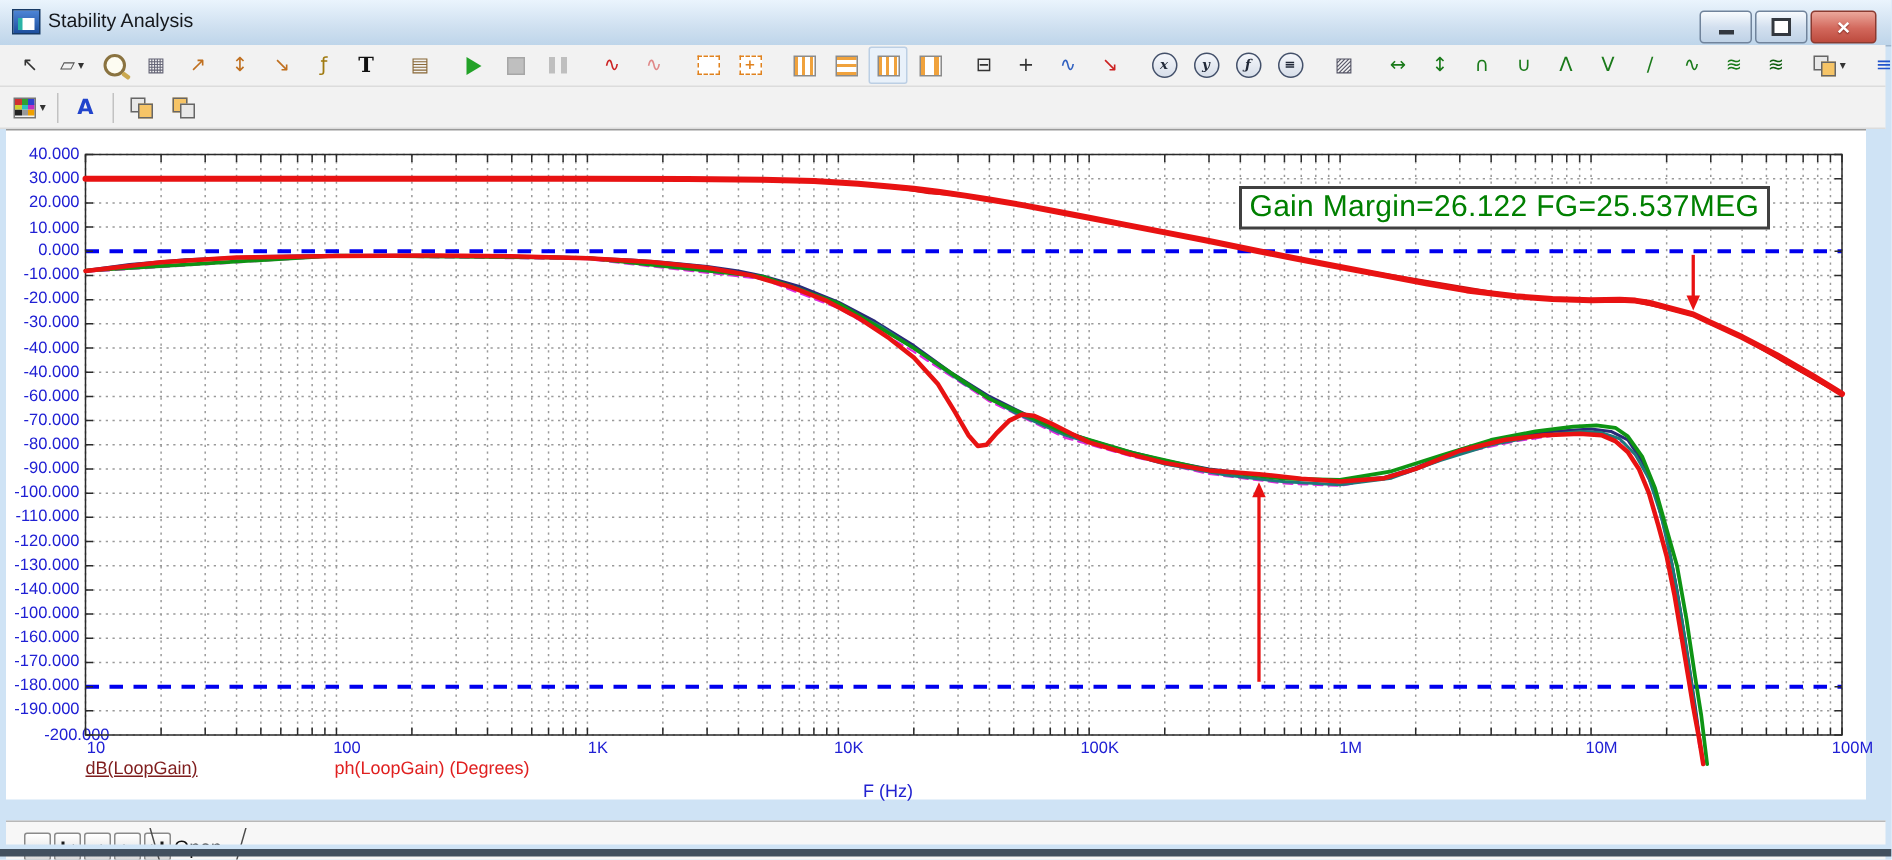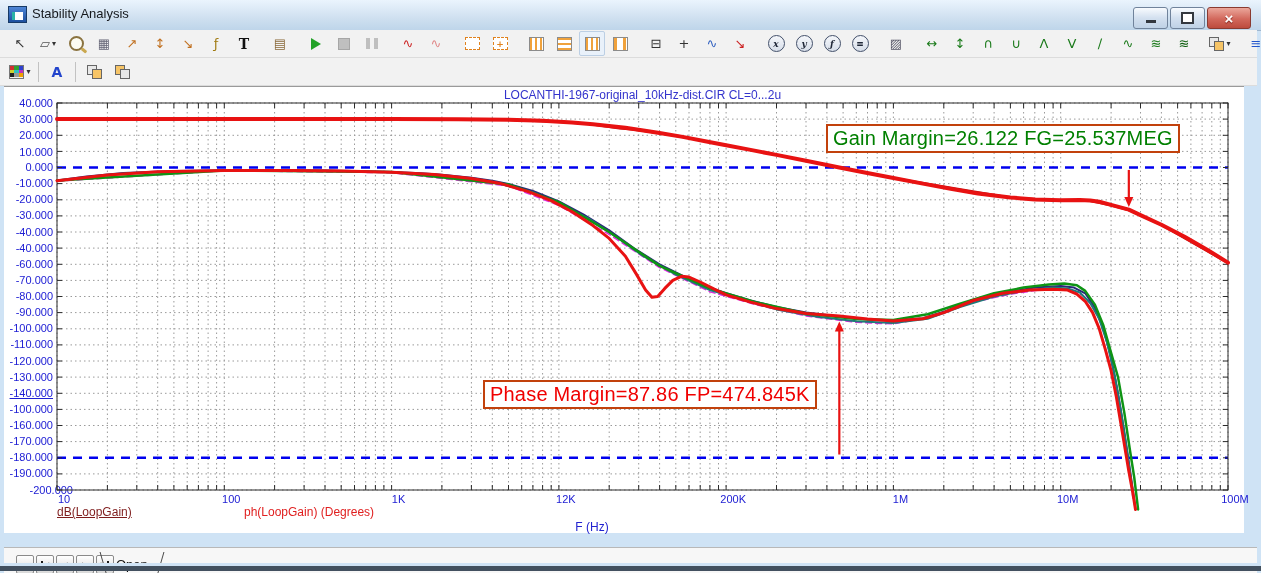--- a/index.html
+++ b/index.html
@@ -72,26 +72,26 @@
 
   
   .chart-panel{position:absolute;left:4px;top:86px;width:1240px;height:446px;
     background:#fff;border-top:1px solid #9a9a9a;}
   .chart-title{position:absolute;left:57px;top:88px;width:1171px;text-align:center;
     font-size:12px;color:#3333cc;z-index:3;}
   .ytick{position:absolute;width:50px;text-align:right;font-size:11px;color:#2020d4;z-index:3;}
   .xtick{position:absolute;width:60px;text-align:center;font-size:11px;color:#2020d4;z-index:3;}
   .legend-db{position:absolute;left:57px;top:505px;font-size:12px;color:#7f1d1d;
     text-decoration:underline;z-index:3;}
-  .legend-ph{position:absolute;left:244px;top:505px;font-size:12px;color:#e02020;z-index:3;}
+  .legend-ph{position:absolute;left:223px;top:505px;font-size:12px;color:#e02020;z-index:3;}
   .xlabel{position:absolute;left:552px;top:520px;width:80px;text-align:center;
     font-size:12px;color:#2222d0;z-index:3;}
   #chart-svg{position:absolute;left:0;top:0;z-index:4;pointer-events:none;}
 
-  .ann{position:absolute;z-index:5;background:#fff;border:2px solid #c2410c;
+  .ann{position:absolute;z-index:5;background:#fff;border:2px solid #404040;
     font-size:20px;letter-spacing:0.2px;padding:1px 5px;white-space:nowrap;}
   .ann-gain{left:826px;top:124px;color:#008000;}
   .ann-phase{left:483px;top:380px;color:#f00000;}
 
   
   .tabbar{position:absolute;left:4px;top:532px;width:1253px;height:31px;background:#f7f7f7;
     border-top:1px solid #b8b8b8;margin-top:15px;}
   .navb{display:inline-flex;align-items:center;justify-content:center;width:16px;height:17px;
     border:1px solid #8a8a8a;border-radius:2px;background:linear-gradient(#ffffff,#d9d9d9);
     font-size:7px;color:#1a1a1a;margin-right:2px;vertical-align:middle;}
@@ -285,54 +285,53 @@
       <span class="tsep"></span>
       <span class="tbtn">
         <span class="ticon i-sq"></span>
       </span>
       <span class="tbtn">
         <span class="ticon i-sq2"></span>
       </span>
     </div>
 
   <div class="chart-panel"></div>
-  <div class="chart-title">LOCANTHI-1967-original_10kHz-dist.CIR CL=0...2u</div>
   <div id="ylabels">
       <div class="ytick" style="left: 3px; top: 96.5px;">40.000</div>
       <div class="ytick" style="left: 3px; top: 112.625px;">30.000</div>
       <div class="ytick" style="left: 3px; top: 128.75px;">20.000</div>
       <div class="ytick" style="left: 3px; top: 146px;">10.000</div>
       <div class="ytick" style="left: 3px; top: 161px;">0.000</div>
       <div class="ytick" style="left: 3px; top: 177.125px;">-10.000</div>
       <div class="ytick" style="left: 3px; top: 193.25px;">-20.000</div>
       <div class="ytick" style="left: 3px; top: 209.375px;">-30.000</div>
       <div class="ytick" style="left: 3px; top: 225.5px;">-40.000</div>
       <div class="ytick" style="left: 3px; top: 241.625px;">-40.000</div>
       <div class="ytick" style="left: 3px; top: 257.75px;">-60.000</div>
       <div class="ytick" style="left: 3px; top: 273.875px;">-70.000</div>
       <div class="ytick" style="left: 3px; top: 290px;">-80.000</div>
       <div class="ytick" style="left: 3px; top: 306.125px;">-90.000</div>
       <div class="ytick" style="left: 3px; top: 322.25px;">-100.000</div>
       <div class="ytick" style="left: 3px; top: 338.375px;">-110.000</div>
       <div class="ytick" style="left: 3px; top: 354.5px;">-120.000</div>
       <div class="ytick" style="left: 3px; top: 370.625px;">-130.000</div>
-      <div class="ytick" style="left: 3px; top: 386.75px; text-decoration: underline;">-140.000</div>
+      <div class="ytick" style="left: 3px; top: 386.75px;">-140.000</div>
       <div class="ytick" style="left: 3px; top: 402.875px;">-100.000</div>
       <div class="ytick" style="left: 3px; top: 419px;">-160.000</div>
       <div class="ytick" style="left: 3px; top: 435.125px;">-170.000</div>
       <div class="ytick" style="left: 3px; top: 451.25px;">-180.000</div>
       <div class="ytick" style="left: 3px; top: 467.375px;">-190.000</div>
       <div class="ytick" style="left: 3px; top: 483.5px; margin-left: 20px;">-200.000</div>
     </div>
   <div id="xlabels">
       <div class="xtick" style="left: 34px; top: 493px;">10</div>
       <div class="xtick" style="left: 201.286px; top: 493px;">100</div>
       <div class="xtick" style="left: 368.571px; top: 493px;">1K</div>
-      <div class="xtick" style="left: 535.857px; top: 493px;">12K</div>
-      <div class="xtick" style="left: 703.143px; top: 493px;">200K</div>
+      <div class="xtick" style="left: 535.857px; top: 493px;">10K</div>
+      <div class="xtick" style="left: 703.143px; top: 493px;">100K</div>
       <div class="xtick" style="left: 870.429px; top: 493px;">1M</div>
       <div class="xtick" style="left: 1037.71px; top: 493px;">10M</div>
       <div class="xtick" style="left: 1205px; top: 493px;">100M</div>
     </div>
   <div class="legend-db">dB(LoopGain)</div>
   <div class="legend-ph">ph(LoopGain) (Degrees)</div>
   <div class="xlabel">F (Hz)</div>
 
   <svg id="chart-svg" width="1261" height="532">
       <path d="M57.0 103V490M107.4 103V490M136.8 103V490M157.7 103V490M173.9 103V490M187.2 103V490M198.4 103V490M208.1 103V490M216.6 103V490M224.3 103V490M274.6 103V490M304.1 103V490M325.0 103V490M341.2 103V490M354.5 103V490M365.7 103V490M375.4 103V490M383.9 103V490M391.6 103V490M441.9 103V490M471.4 103V490M492.3 103V490M508.5 103V490M521.7 103V490M532.9 103V490M542.6 103V490M551.2 103V490M558.9 103V490M609.2 103V490M638.7 103V490M659.6 103V490M675.8 103V490M689.0 103V490M700.2 103V490M709.9 103V490M718.5 103V490M726.1 103V490M776.5 103V490M806.0 103V490M826.9 103V490M843.1 103V490M856.3 103V490M867.5 103V490M877.2 103V490M885.8 103V490M893.4 103V490M943.8 103V490M973.2 103V490M994.1 103V490M1010.4 103V490M1023.6 103V490M1034.8 103V490M1044.5 103V490M1053.1 103V490M1060.7 103V490M1111.1 103V490M1140.5 103V490M1161.4 103V490M1177.6 103V490M1190.9 103V490M1202.1 103V490M1211.8 103V490M1220.3 103V490M1228.0 103V490M57 103.0H1228M57 119.1H1228M57 135.3H1228M57 151.4H1228M57 183.6H1228M57 199.8H1228M57 215.9H1228M57 232.0H1228M57 248.1H1228M57 264.3H1228M57 280.4H1228M57 296.5H1228M57 312.6H1228M57 328.8H1228M57 344.9H1228M57 361.0H1228M57 377.1H1228M57 393.3H1228M57 409.4H1228M57 425.5H1228M57 441.6H1228M57 473.9H1228M57 490.0H1228" stroke="#9a9a9a" stroke-width="1" stroke-dasharray="1.5,3" fill="none"></path>
@@ -351,21 +350,20 @@
         <line x1="839.3203198585472" y1="454.525" x2="839.3203198585472" y2="329.49375" stroke="#e81212" stroke-width="2.2"></line>
         <polygon points="839.3203198585472,321.49375 834.8203198585472,331.49375 843.8203198585472,331.49375" fill="#e81212"></polygon>
       </g>
       <g>
         <line x1="1128.8279893374884" y1="169.91875" x2="1128.8279893374884" y2="199.00625" stroke="#e81212" stroke-width="2.2"></line>
         <polygon points="1128.8279893374884,207.00625 1124.3279893374884,197.00625 1133.3279893374884,197.00625" fill="#e81212"></polygon>
       </g>
     </svg>
 
   <div class="ann ann-gain">Gain Margin=26.122 FG=25.537MEG</div>
-  <div class="ann ann-phase">Phase Margin=87.86 FP=474.845K</div>
 
   <div class="tabbar">
     <span id="navbtns"><span class="navb">
           <span>▾</span>
         </span><span class="navb">
           <span class="nbar-l">◀</span>
         </span><span class="navb">
           <span>◀</span>
         </span><span class="navb">
           <span>▶</span>

